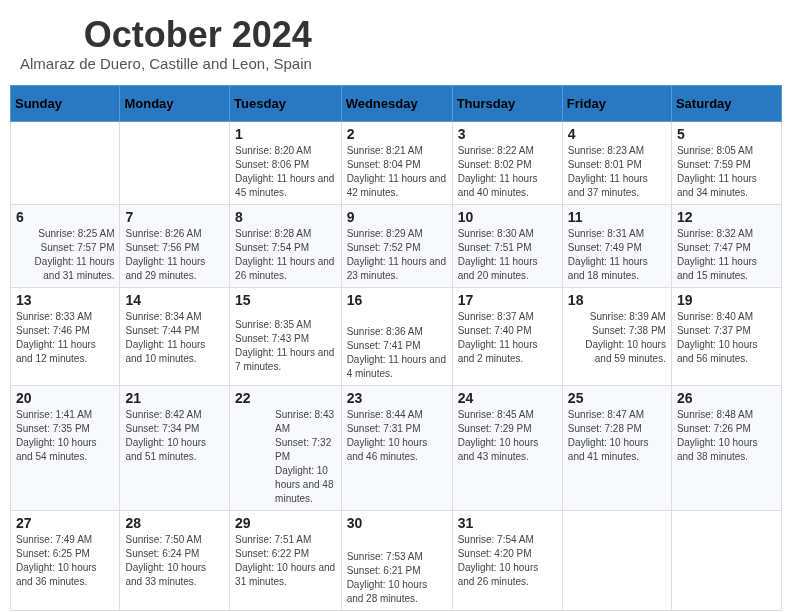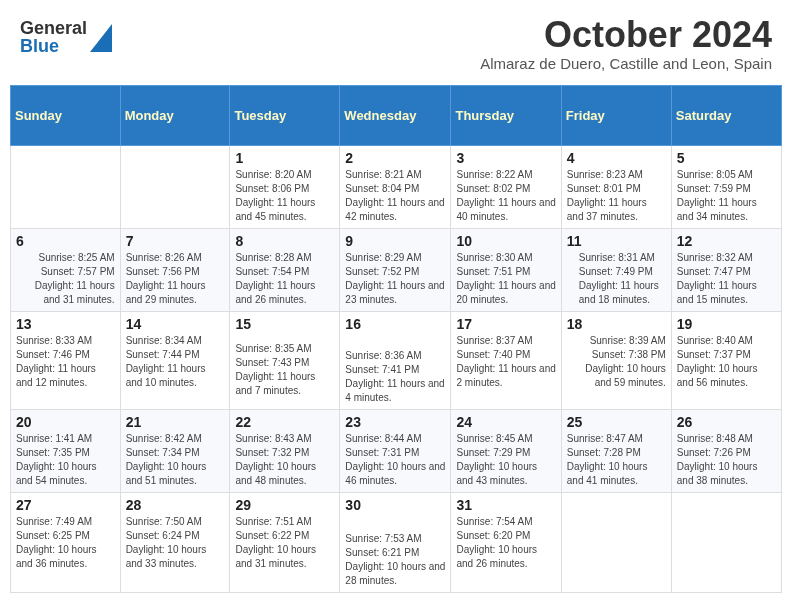--- a/index.html
+++ b/index.html
@@ -48,24 +48,24 @@
       font-size: 15px;
       color: #555;
     }
     .calendar {
       width: 100%;
       border-collapse: collapse;
       border: 1px solid #ccc;
     }
     .calendar th {
       background-color: #2979c2;
-      color: #fef9c3;
+      color: #000000;
       font-size: 13px;
       font-weight: bold;
-      padding: 22px 4px;
+      padding: 10px 4px;
       text-align: left;
       border: 1px solid #5599d8;
     }
     .calendar td {
       vertical-align: top;
       padding: 4px 5px;
       border: 1px solid #ddd;
       width: 113px;
       min-height: 80px;
       font-size: 10.5px;
@@ -102,31 +102,20 @@
     }
     .logo-svg {
       margin-left: 3px;
       margin-top: 2px;
     }
   </style>
 </head>
 <body>
 
 <div class="header">
-  <div class="logo">
-    <div class="logo-wrapper">
-      <div class="logo-text-wrapper">
-        <span class="logo-general">General</span>
-        <span class="logo-blue">Blue</span>
-      </div>
-      <svg class="logo-svg" width="22" height="28" viewBox="0 0 22 28">
-        <polygon points="0,28 22,0 22,28" fill="#1a6eb5"></polygon>
-      </svg>
-    </div>
-  </div>
   <div class="title-area">
     <div class="title-month">October 2024</div>
     <div class="title-location">Almaraz de Duero, Castille and Leon, Spain</div>
   </div>
 </div>
 
 <table class="calendar">
   <thead>
     <tr>
     <th>Sunday</th>
@@ -199,21 +188,21 @@
 Daylight: 11 hours and 23 minutes.</div>
         </td>
         <td>
           <span class="day-number">10</span>
           <div class="day-detail" style="white-space: pre-line;">Sunrise: 8:30 AM
 Sunset: 7:51 PM
 Daylight: 11 hours and 20 minutes.</div>
         </td>
         <td>
           <span class="day-number">11</span>
-          <div class="day-detail" style="white-space: pre-line; margin-left: 12px;">Sunrise: 8:31 AM
+          <div class="day-detail" style="white-space: pre-line;">Sunrise: 8:31 AM
 Sunset: 7:49 PM
 Daylight: 11 hours and 18 minutes.</div>
         </td>
         <td>
           <span class="day-number">12</span>
           <div class="day-detail" style="white-space: pre-line;">Sunrise: 8:32 AM
 Sunset: 7:47 PM
 Daylight: 11 hours and 15 minutes.</div>
         </td>
       </tr>
@@ -269,21 +258,21 @@
 Daylight: 10 hours and 54 minutes.</div>
         </td>
         <td>
           <span class="day-number">21</span>
           <div class="day-detail" style="white-space: pre-line;">Sunrise: 8:42 AM
 Sunset: 7:34 PM
 Daylight: 10 hours and 51 minutes.</div>
         </td>
         <td>
           <span class="day-number">22</span>
-          <div class="day-detail" style="white-space: pre-line;">Sunrise: 8:43 AM
+          <div class="day-detail" style="white-space: pre-line; margin-left: 40px;">Sunrise: 8:43 AM
 Sunset: 7:32 PM
 Daylight: 10 hours and 48 minutes.</div>
         </td>
         <td>
           <span class="day-number">23</span>
           <div class="day-detail" style="white-space: pre-line;">Sunrise: 8:44 AM
 Sunset: 7:31 PM
 Daylight: 10 hours and 46 minutes.</div>
         </td>
         <td>
@@ -326,20 +315,20 @@
         </td>
         <td>
           <span class="day-number">30</span>
           <div class="day-detail" style="white-space: pre-line; margin-top: 19px;">Sunrise: 7:53 AM
 Sunset: 6:21 PM
 Daylight: 10 hours and 28 minutes.</div>
         </td>
         <td>
           <span class="day-number">31</span>
           <div class="day-detail" style="white-space: pre-line;">Sunrise: 7:54 AM
-Sunset: 6:20 PM
+Sunset: 4:20 PM
 Daylight: 10 hours and 26 minutes.</div>
         </td>
         <td class="empty-cell"></td>
         <td class="empty-cell"></td>
       </tr>
     </tbody>
 </table>
 
 </body></html>

